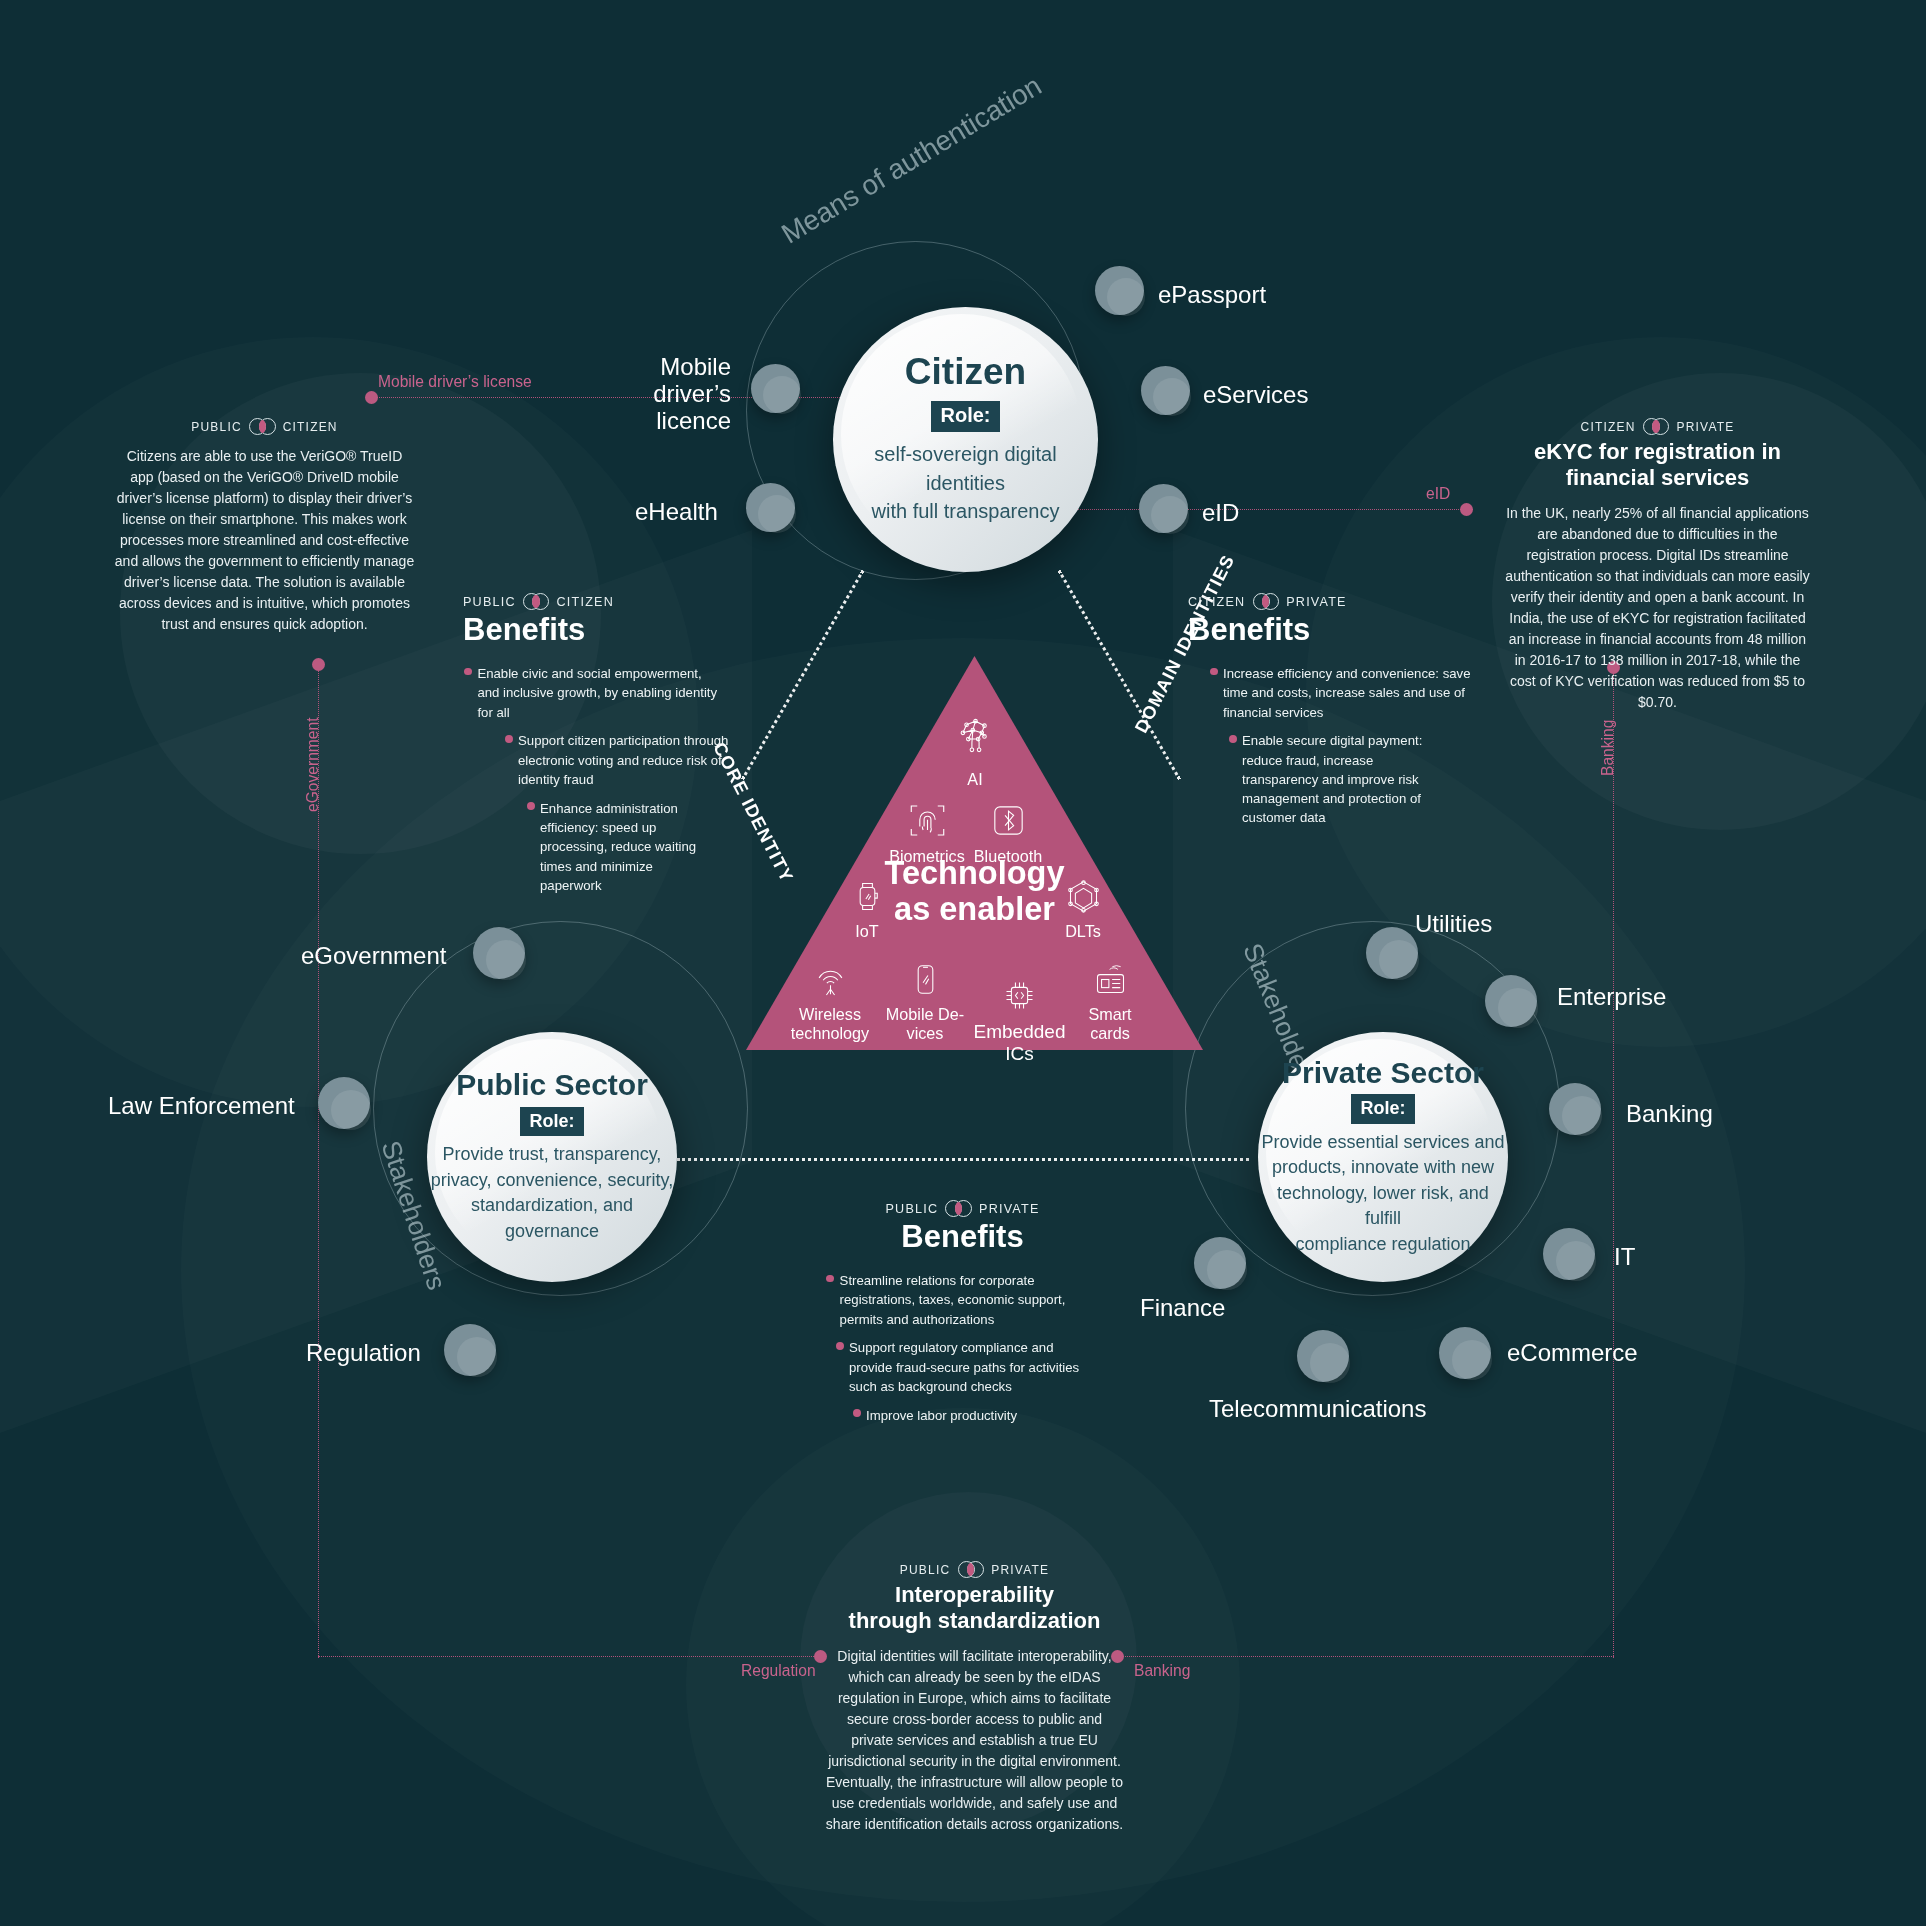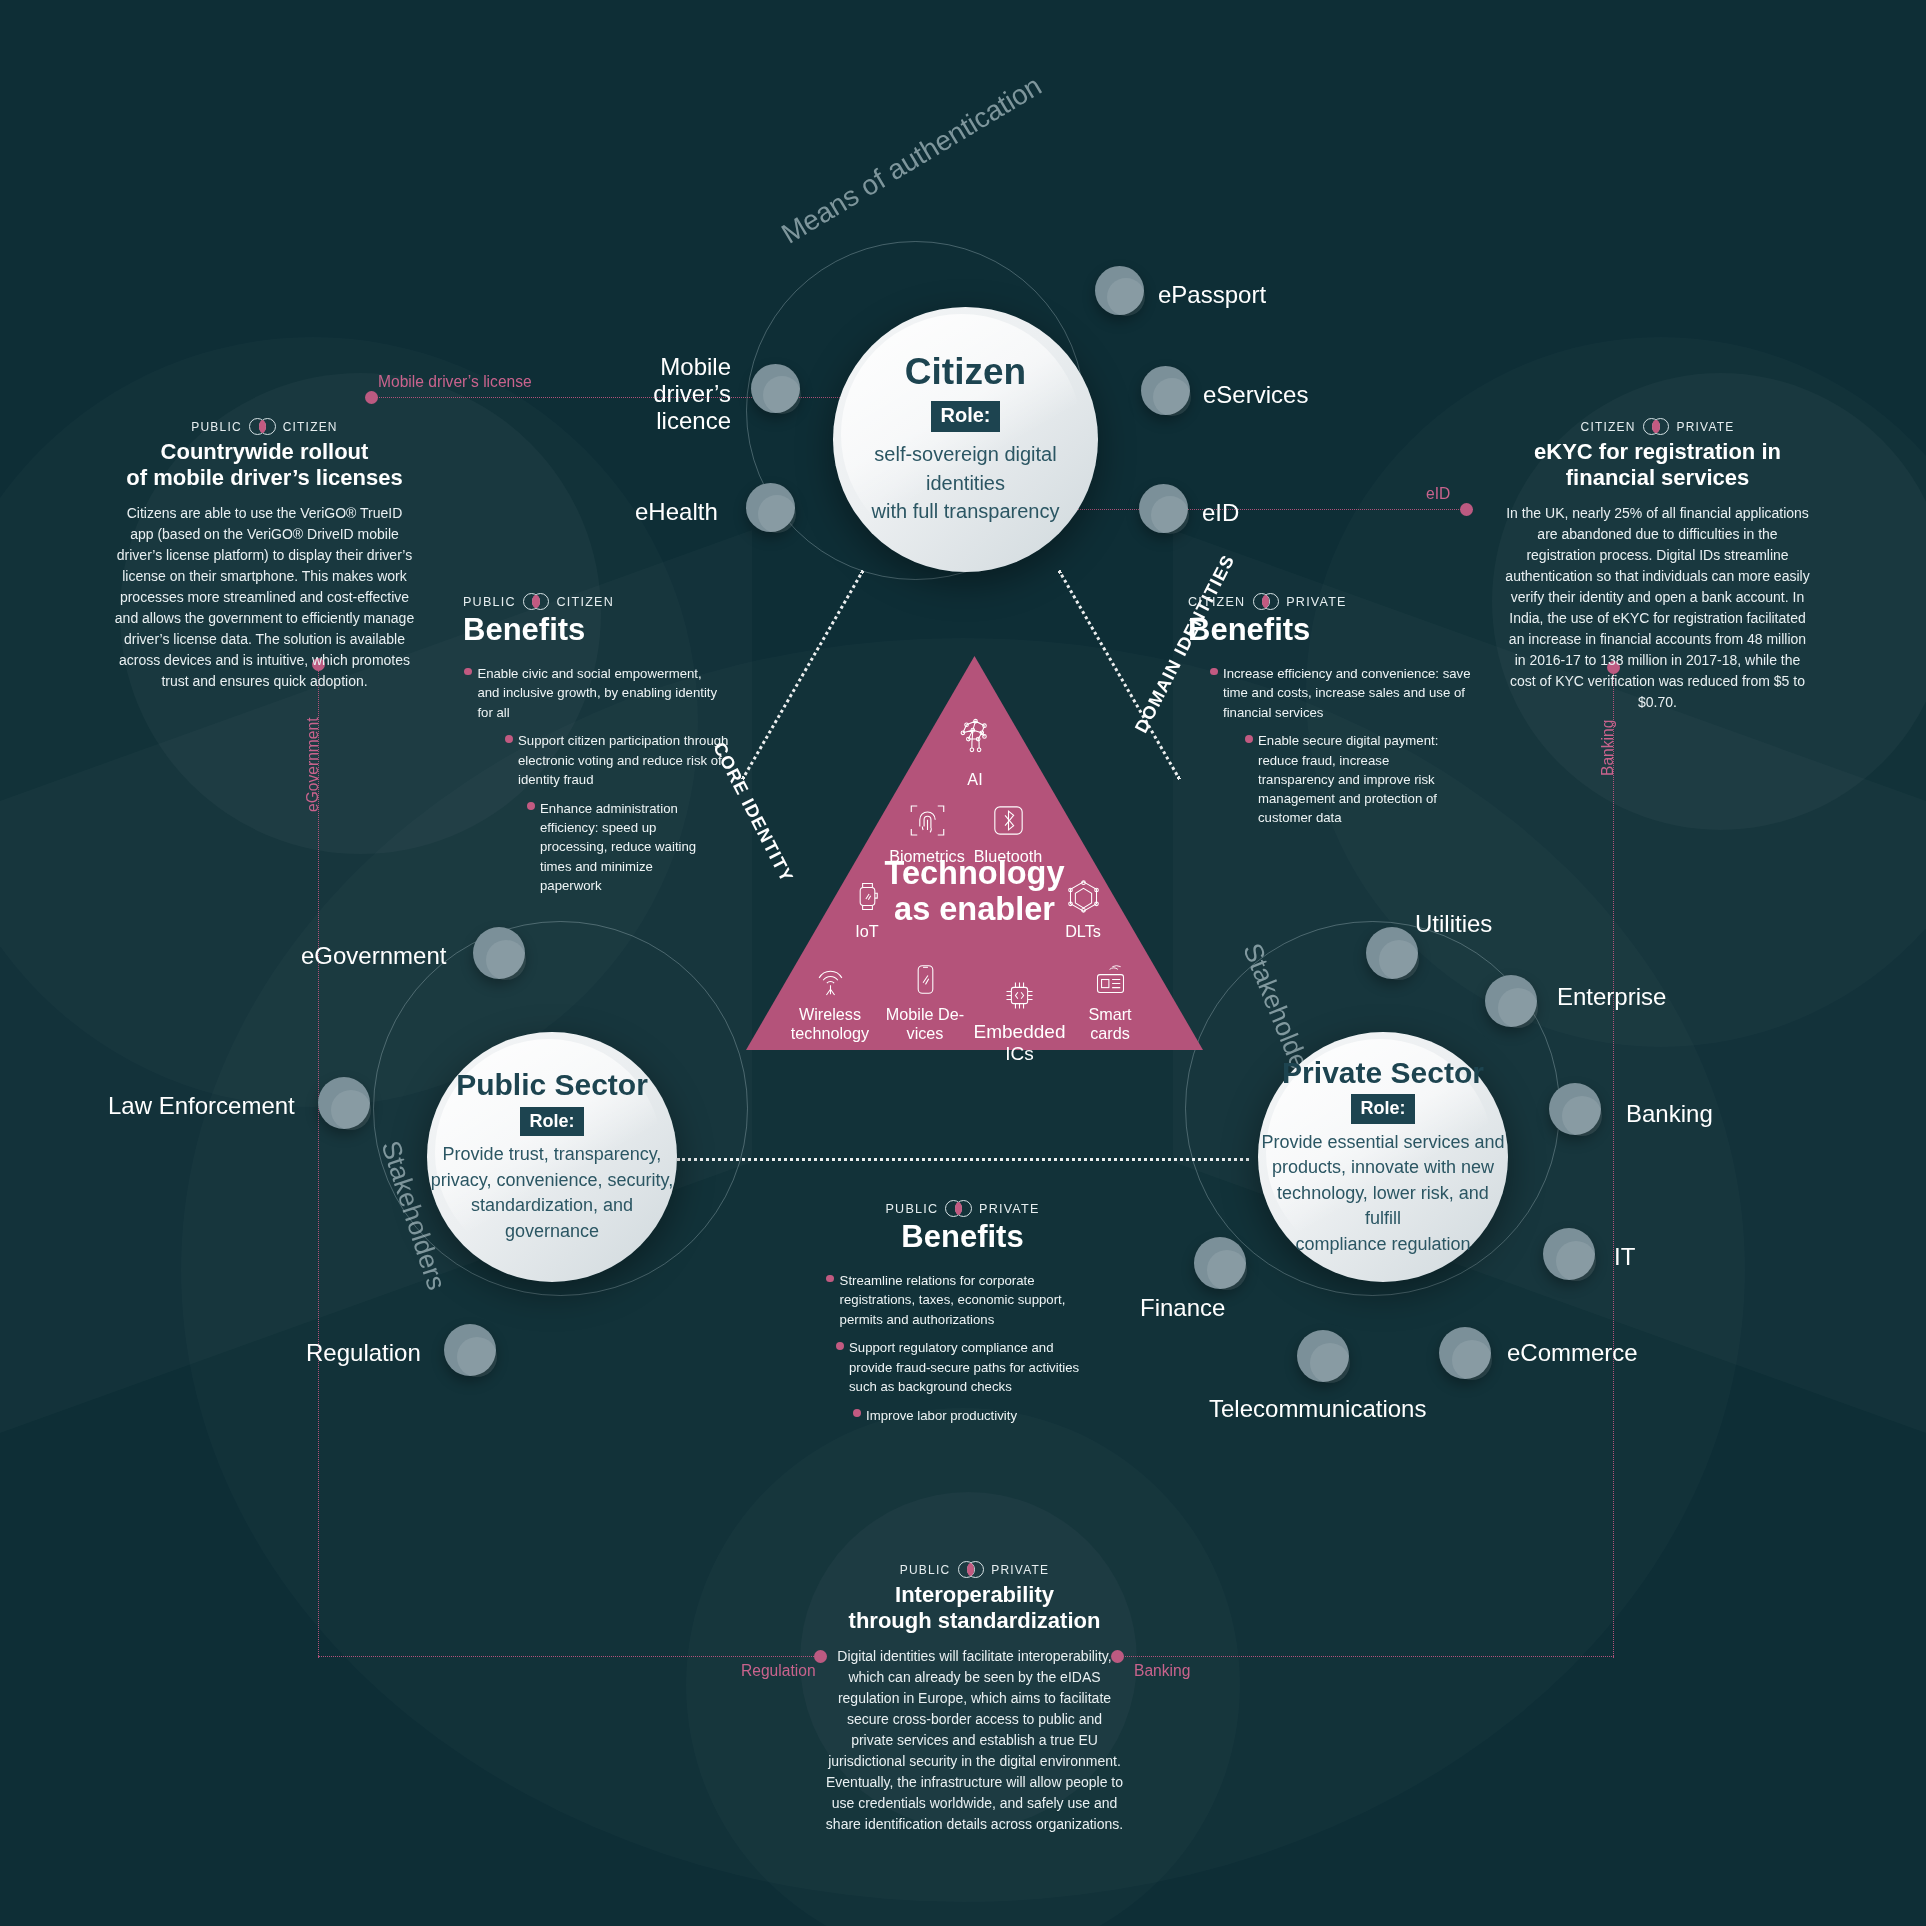--- a/index.html
+++ b/index.html
@@ -368,21 +368,21 @@
       <span class="venn" style="width:26.5px;height:17px;">
           <i class="a"></i>
           <i class="b"></i>
           <u></u>
         </span>
       <span>PRIVATE</span>
     </div>
     <h2 style="font-size:31px;">Benefits</h2>
     <ul class="bul" style="font-size:13.2px;">
       <li style="margin-left:35px;width:253px;"><span class="dot"></span><span>Increase efficiency and convenience: save time and costs, increase sales and use of financial services</span></li>
-      <li style="margin-left:70px;width:193px;"><span class="dot"></span><span>Enable secure digital payment: reduce fraud, increase transparency and improve risk management and protection of customer data</span></li>
+      <li style="margin-left:54px;width:193px;"><span class="dot"></span><span>Enable secure digital payment: reduce fraud, increase transparency and improve risk management and protection of customer data</span></li>
     </ul>
   </div>
 
   <div class="blk" style="left:824px;top:1200px;width:277px;">
     <div class="vennline" style="font-size:12.6px;justify-content:center;">
       <span>PUBLIC</span>
       <span class="venn" style="width:26.5px;height:17px;">
           <i class="a"></i>
           <i class="b"></i>
           <u></u>
@@ -400,24 +400,20 @@
   <div class="blk" style="left:114px;top:418px;width:301px;">
     <div class="vennline" style="font-size:12px;justify-content:center;">
       <span>PUBLIC</span>
       <span class="venn" style="width:26.5px;height:17px;">
           <i class="a"></i>
           <i class="b"></i>
           <u></u>
         </span>
       <span>CITIZEN</span>
     </div>
-    <h3 style="font-size:22px;">
-      <span>Countrywide rollout</span><br>
-      <span>of mobile driver’s licenses</span>
-    </h3>
     <p class="body" style="font-size:14px;">Citizens are able to use the VeriGO® TrueID app (based on the VeriGO® DriveID mobile driver’s license platform) to display their driver’s license on their smartphone. This makes work processes more streamlined and cost-effective and allows the government to efficiently manage driver’s license data. The solution is available across devices and is intuitive, which promotes trust and ensures quick adoption.</p>
   </div>
 
   <div class="blk" style="left:1504px;top:418px;width:307px;">
     <div class="vennline" style="font-size:12px;justify-content:center;">
       <span>CITIZEN</span>
       <span class="venn" style="width:26.5px;height:17px;">
           <i class="a"></i>
           <i class="b"></i>
           <u></u>

